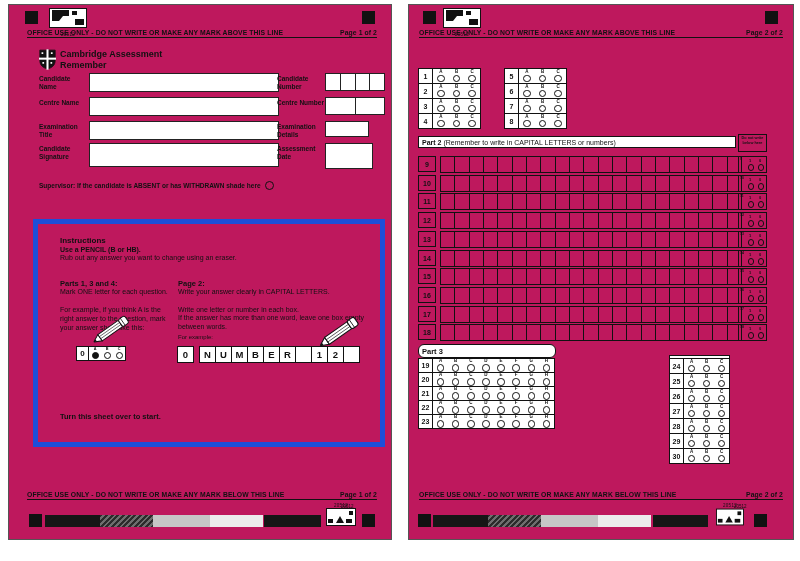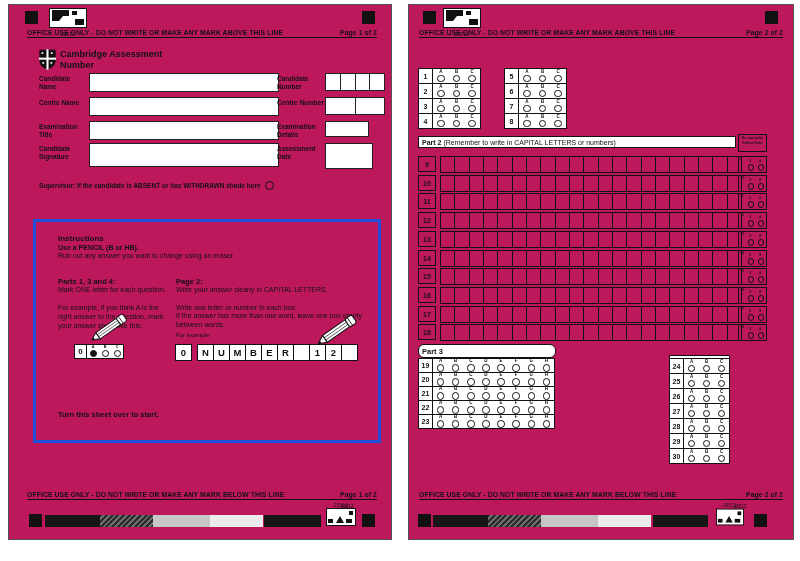--- a/index.html
+++ b/index.html
@@ -19,21 +19,21 @@
   .brandtxt{font-weight:bold;font-size:9px;line-height:1.15;}
   .flabel{position:absolute;font-size:6.5px;font-weight:bold;line-height:1.2;width:48px;}
   .fbox{position:absolute;border:1px solid #222;background:#fff;}
   .cellbox{display:flex;}
   .cellbox .cell{flex:1;border-left:1px solid #222;}
   .cellbox .cell:first-child{border-left:none;}
   .supline{position:absolute;font-size:6.5px;font-weight:bold;display:flex;align-items:center;gap:4px;}
   .supcircle{width:7px;height:7px;border:1px solid #111;border-radius:50%;display:inline-block;}
   .titleouter{position:absolute;border:1px solid #111;padding:1.5px;}
   .titleinner{border:1px solid #111;text-align:center;font-weight:bold;font-size:9.5px;padding:1.5px 0;}
-  .instr{position:absolute;border:3px solid #1d4ed8;}
+  .instr{position:absolute;border:5px solid #1d4ed8;}
   .it{position:absolute;font-size:7px;line-height:1.25;}
   .b{font-weight:bold;}
   .hdrbox{position:absolute;border:1px solid #111;background:#fff;font-size:7.5px;
           font-weight:bold;padding:1.5px 0 1.5px 3px;}
   .hdrbox .norm{font-weight:normal;margin-left:2px;}
   .grid{position:absolute;border:1px solid #111;background:#fff;}
   .prow{display:flex;border-bottom:1px solid #111;align-items:stretch;}
   .grid .prow:last-child{border-bottom:none;}
   .p1 .prow{height:14px;} .p3 .prow{height:13px;} .p4 .prow{height:14px;}
   .qn{width:13px;border-right:1px solid #111;display:flex;align-items:center;
@@ -105,21 +105,21 @@
         <path d="M1,1 h18 v12 c0,6 -4,9 -9,10 c-5,-1 -9,-4 -9,-10 z" fill="#111" stroke="#111"></path>
         <rect x="8.8" y="0" width="2.4" height="24" fill="#fff"></rect>
         <rect x="0" y="9.8" width="20" height="2.4" fill="#fff"></rect>
         <rect x="3" y="3.5" width="2" height="2" fill="#fff"></rect>
         <rect x="14" y="3.5" width="2" height="2" fill="#fff"></rect>
         <rect x="4" y="15" width="2" height="2" fill="#fff"></rect>
         <rect x="13.5" y="15" width="2" height="2" fill="#fff"></rect>
       </svg>
       <div class="brandtxt">
         <div>Cambridge Assessment</div>
-        <div>Number</div>
+        <div>Remember</div>
       </div>
     </div>
 
     <div class="flabel" style="left:30px;top:70px;">Candidate Name</div>
     <div class="fbox" style="left:80px;top:68px;width:188px;height:17px;"></div>
     <div class="flabel" style="left:30px;top:94px;">Centre Name</div>
     <div class="fbox" style="left:80px;top:92px;width:188px;height:17px;"></div>
     <div class="flabel" style="left:30px;top:118px;">Examination Title</div>
     <div class="fbox" style="left:80px;top:116px;width:188px;height:17px;"></div>
     <div class="flabel" style="left:30px;top:140px;">Candidate Signature</div>

